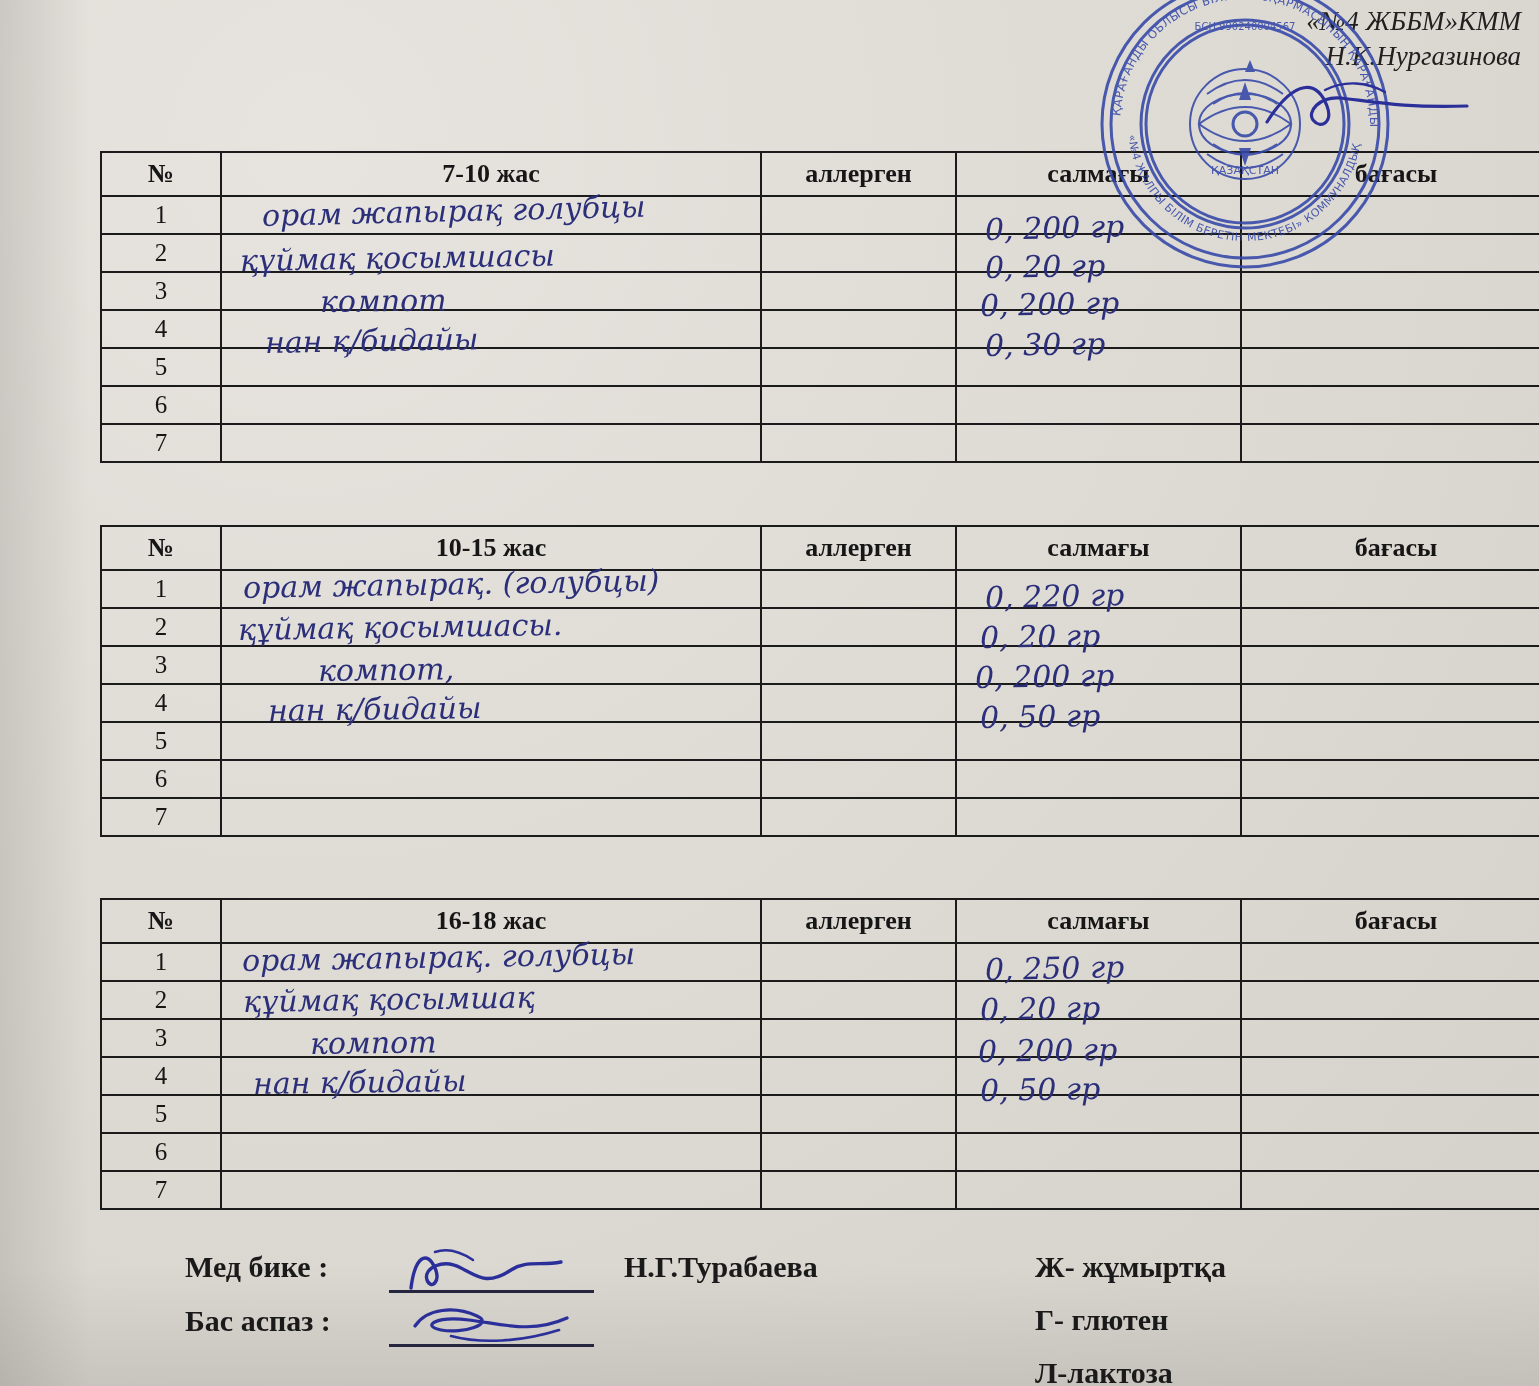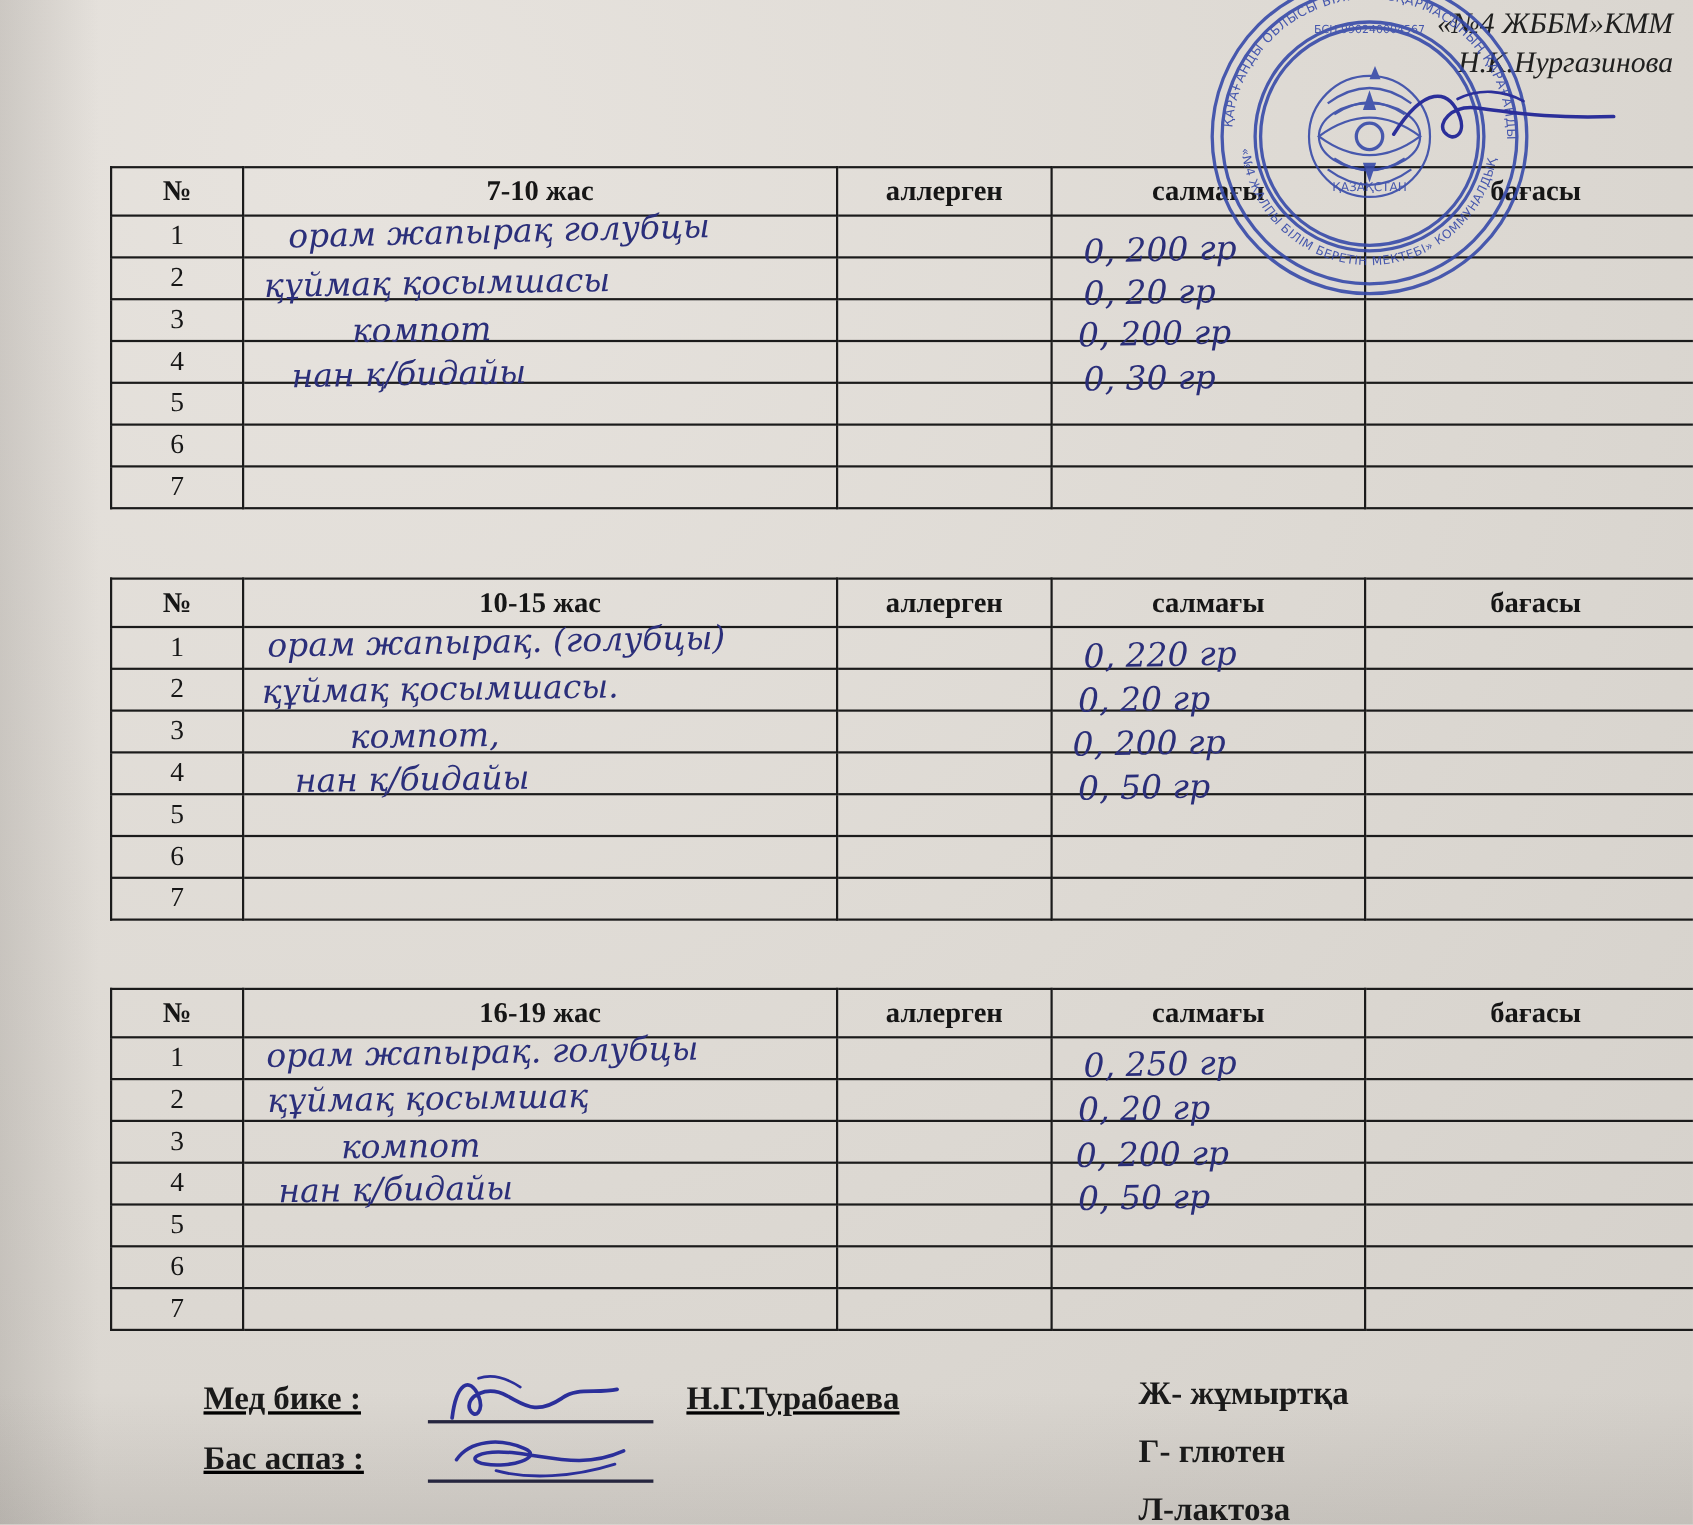--- a/index.html
+++ b/index.html
@@ -110,24 +110,23 @@
   
   .footer {
     position: absolute;
     left: 185px;
     top: 1250px;
     width: 1340px;
     z-index: 4;
   }
   .foot-row {
     display: flex;
-    align-items: center;
+    align-items: flex-start;
     margin-bottom: 10px;
     height: 44px;
-    text-decoration: underline;
   }
   .foot-label {
     font-size: 30px;
     font-weight: bold;
     color: #1a1a1a;
     width: 200px;
     white-space: nowrap;
   }
   .sig-line {
     width: 205px;
@@ -361,21 +360,21 @@
   <span class="hand" style="left:268px; top:693px; font-size:30px; transform:rotate(-0.8deg);">нан қ/бидайы</span>
   <span class="hand" style="left:985px; top:580px; font-size:30px; transform:rotate(-1.2deg);">0, 220 гр</span>
   <span class="hand" style="left:980px; top:620px; font-size:30px; transform:rotate(-1deg);">0, 20 гр</span>
   <span class="hand" style="left:975px; top:660px; font-size:30px; transform:rotate(-1deg);">0, 200 гр</span>
   <span class="hand" style="left:980px; top:700px; font-size:30px; transform:rotate(-1deg);">0, 50 гр</span>
 
   <table class="tbl" style="left:100px; top:898px; width:1400px;">
     <thead>
       <tr>
         <th class="c-num">№</th>
-        <th class="c-name">16-19 жас</th>
+        <th class="c-name">16-18 жас</th>
         <th class="c-all">аллерген</th>
         <th class="c-weight">салмағы</th>
         <th class="c-price">бағасы</th>
       </tr>
     </thead>
     <tbody>
       <tr>
           <td>1</td>
           <td></td>
           <td></td>

